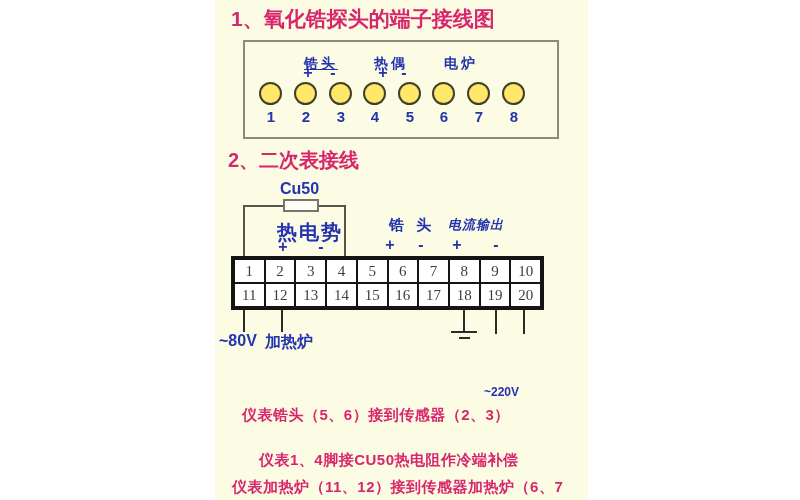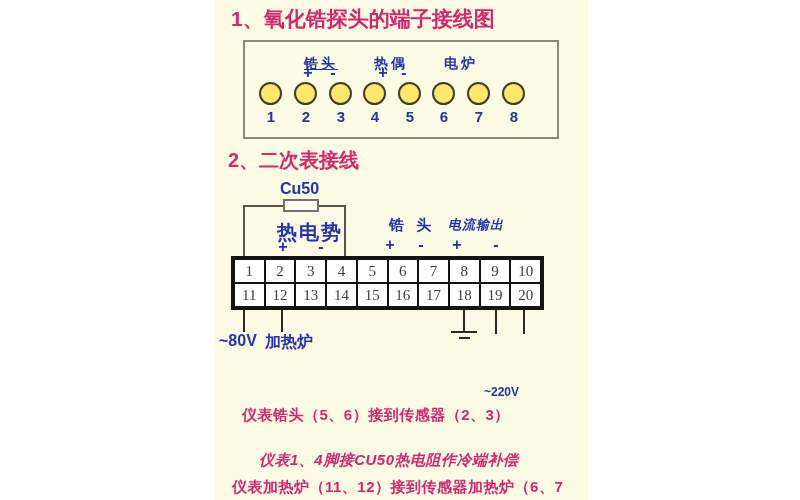--- a/index.html
+++ b/index.html
@@ -127,16 +127,16 @@
   <div class="abs" style="left:451px; top:331px; width:26px; height:10px;">
     <div class="thinwire" style="position:absolute; left:0; top:0; width:26px; height:2px;"></div>
     <div class="thinwire" style="position:absolute; left:8px; top:6px; width:11px; height:2px;"></div>
   </div>
 
   <div class="abs blue" style="left:219px; top:332px; font-size:16px;">~80V</div>
   <div class="abs blue" style="left:265px; top:332px; font-size:16px;">加热炉</div>
   <div class="abs blue" style="left:484px; top:337px; font-size:12px;margin-top:48px;">~220V</div>
 
   <div class="abs magenta note" style="left:242px; top:406px;">仪表锆头（5、6）接到传感器（2、3）</div>
-  <div class="abs magenta note" style="left:259px; top:451px;font-style:italic;">仪表1、4脚接CU50热电阻作冷端补偿</div>
+  <div class="abs magenta note" style="left:259px; top:451px;">仪表1、4脚接CU50热电阻作冷端补偿</div>
   <div class="abs magenta note" style="left:232px; top:478px;">仪表加热炉（11、12）接到传感器加热炉（6、7</div>
 
 </div>
 
 </body></html>

